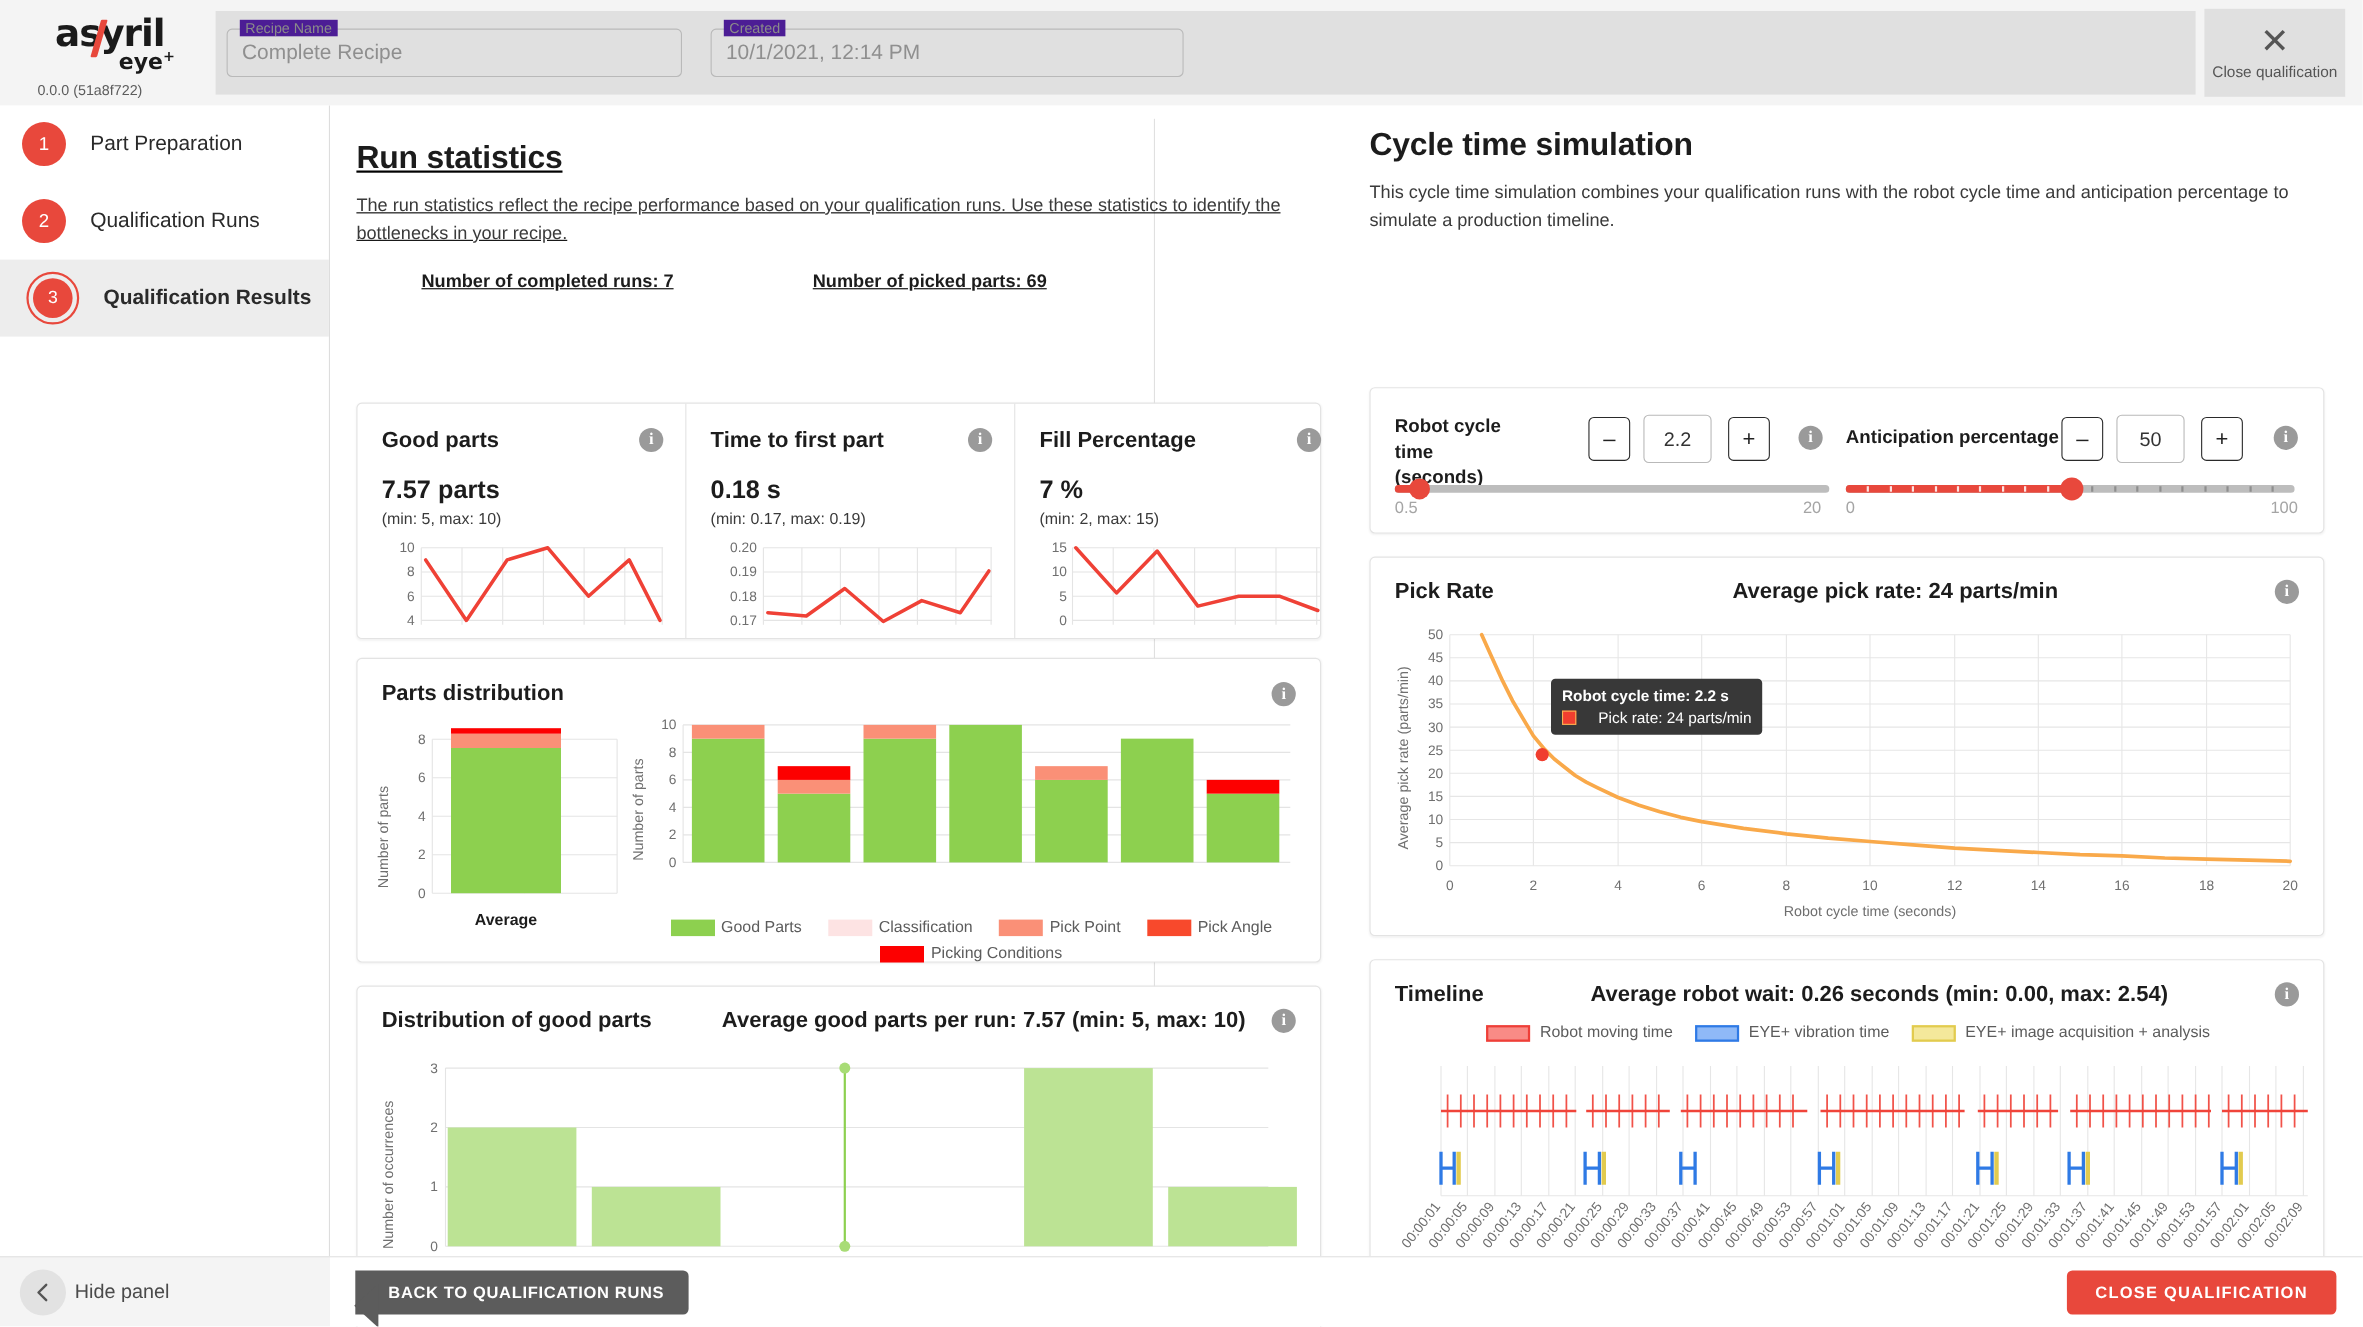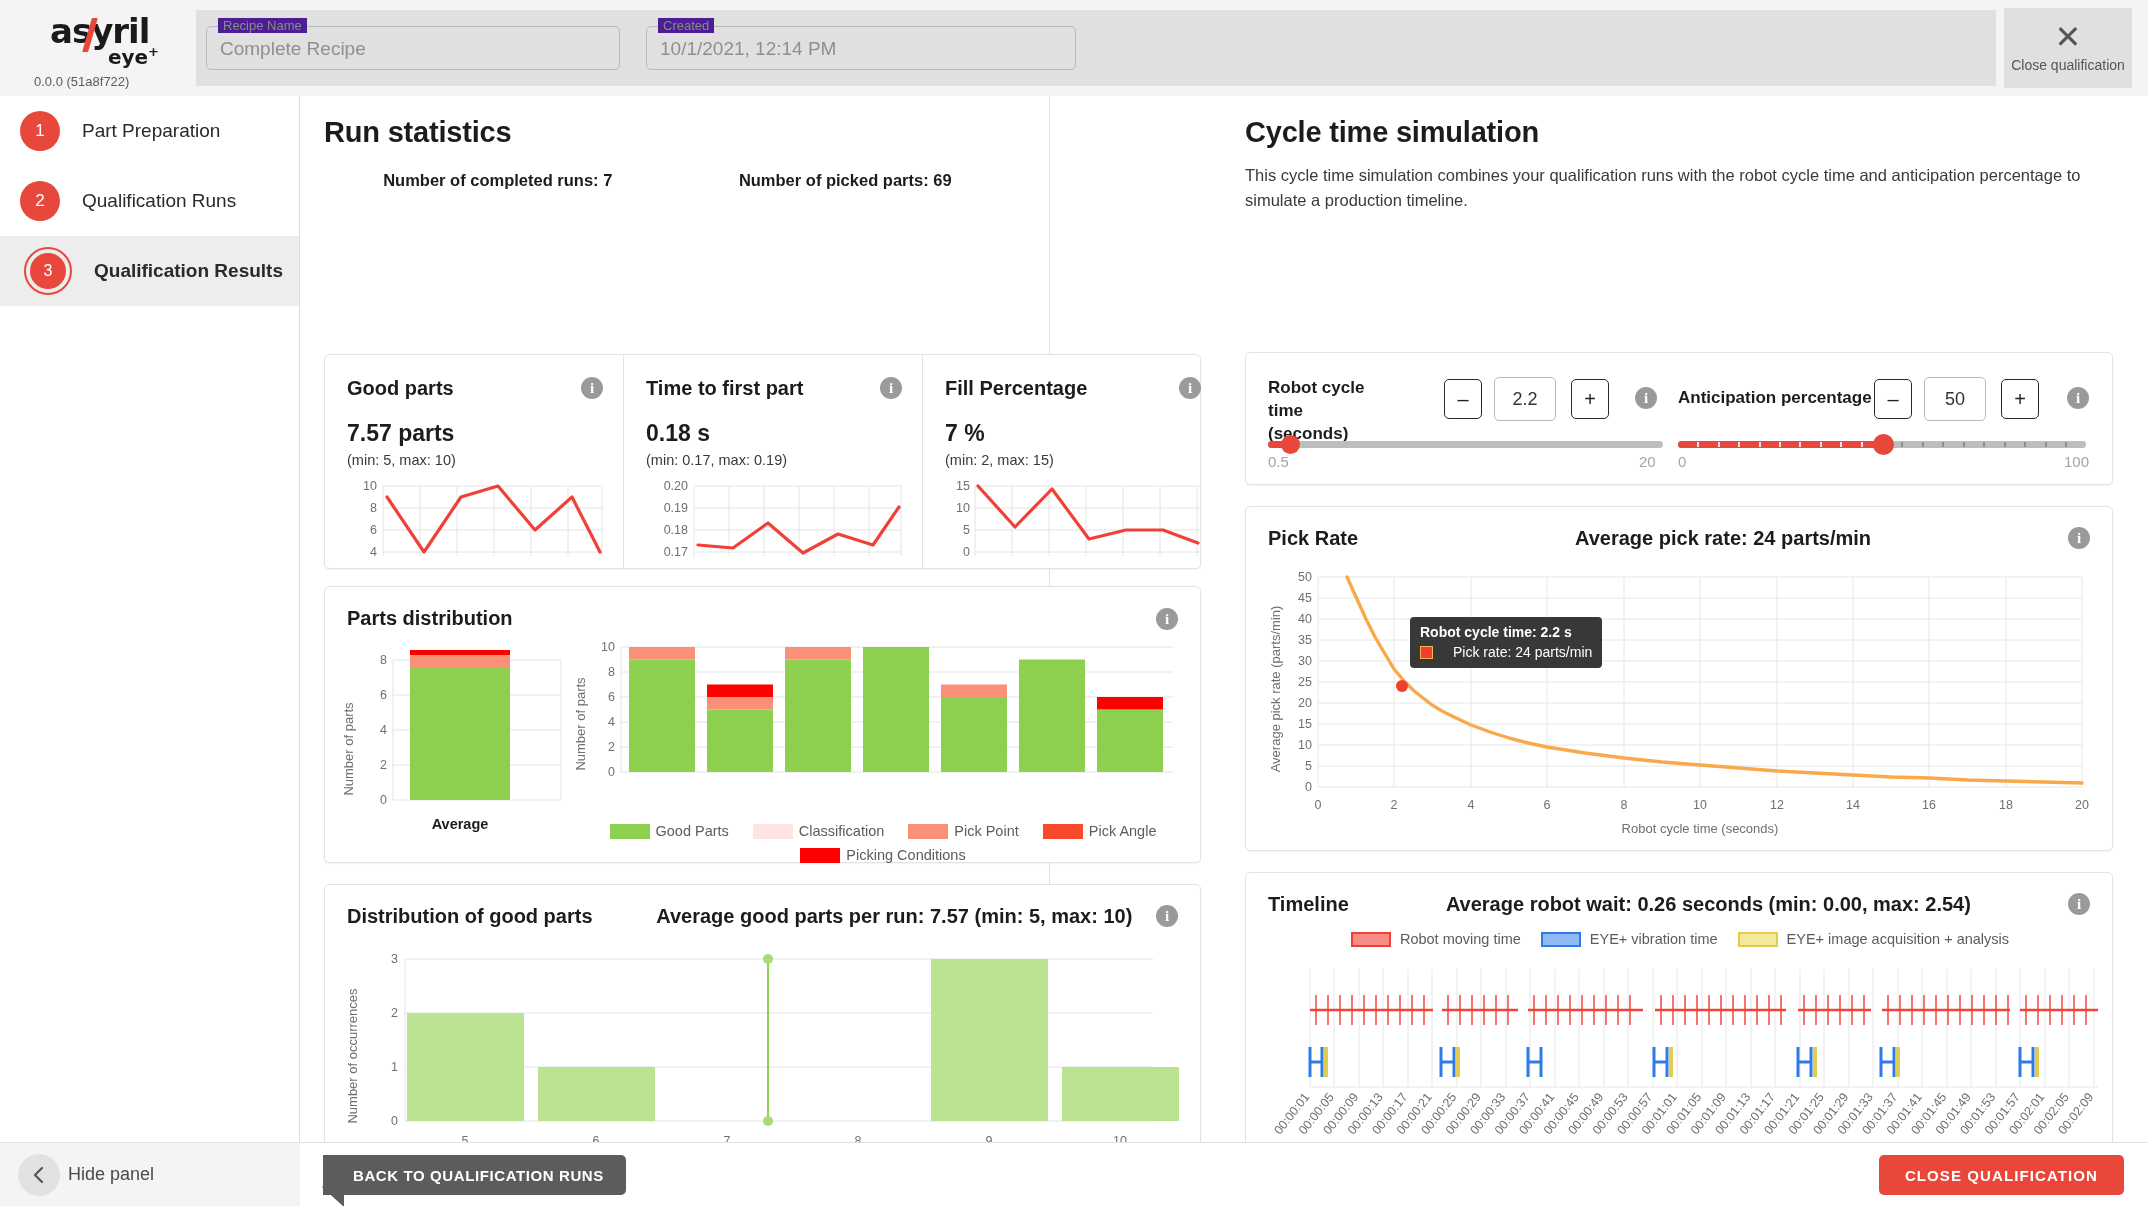--- a/index.html
+++ b/index.html
@@ -46,21 +46,21 @@
   .nav-item.active .nav-label { font-weight:700; }
   .navpad { padding-left:20px; }
 
   .hidepanel { position:absolute; left:0; top:1142px; width:300px; height:64px; background:#f4f4f4; display:flex; align-items:center; gap:8px; padding-left:18px; border-top:1px solid #e2e2e2;}
   .hp-circle { width:42px; height:42px; border-radius:50%; background:#e2e2e2; display:flex; align-items:center; justify-content:center; flex:none; cursor:pointer;}
   .hp-circle svg { display:block; }
   .hp-label { font-size:18px; color:#4a4a4a; }
 
   
   .main { position:absolute; left:300px; top:96px; width:1848px; height:1046px; background:#fff; }
-  .col-left { position:absolute; left:24px; top:0; width:726px; height:1046px; border-right:1px solid #e0e0e0;}
+  .col-left { position:absolute; left:24px; top:12px; width:726px; height:1046px; border-right:1px solid #e0e0e0;text-decoration:underline;}
   .col-right { position:absolute; left:945px; top:0; width:903px; height:1046px; }
 
   h1.sect { font-size:29px; font-weight:700; color:#1c1c1c; letter-spacing:-0.2px; }
   p.sect-desc { font-size:16.5px; color:#3a3a3a; line-height:1.5; margin-top:14px; }
 
   .summary-row { display:flex; margin-top:22px; }
   .summary-item { font-size:16.5px; font-weight:700; color:#1c1c1c; }
 
   .card { background:#fff; border:1px solid #e3e3e3; border-radius:5px; position:relative; box-shadow:0 1px 2px rgba(0,0,0,.05); }
   .info-i { width:22px; height:22px; border-radius:50%; background:#9a9a9a; color:#fff; font-size:15px; font-weight:700;
@@ -159,20 +159,21 @@
     </div>
     <div class="hp-label">Hide panel</div>
   </div>
 
   <div class="main">
 
     <div class="col-left">
 
       <div style="padding:20px 30px 0 0;">
         <h1 class="sect">Run statistics</h1>
+        <p class="sect-desc" style="width:865px;">The run statistics reflect the recipe performance based on your qualification runs. Use these statistics to identify the bottlenecks in your recipe.</p>
         <div class="summary-row">
           <div class="summary-item" style="width:390px; text-align:center;">Number of completed runs: 7</div>
           <div class="summary-item" style="width:390px; text-align:center;">Number of picked parts: 69</div>
         </div>
       </div>
 
       <div class="card" style="position:absolute; left:0; top:258px; width:877px; height:215px;">
         <div class="stat-cols" style="height:100%;">
 
           <div class="stat-col">

